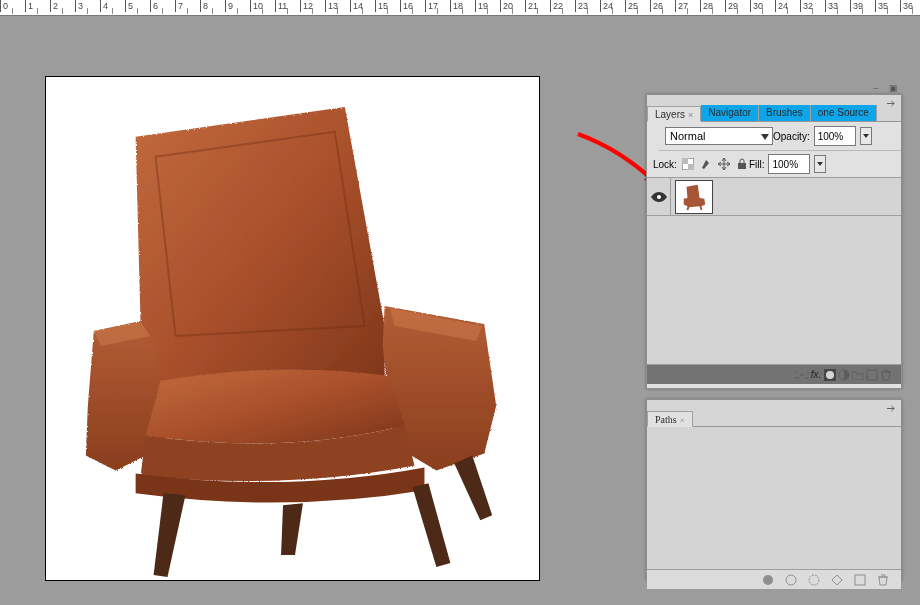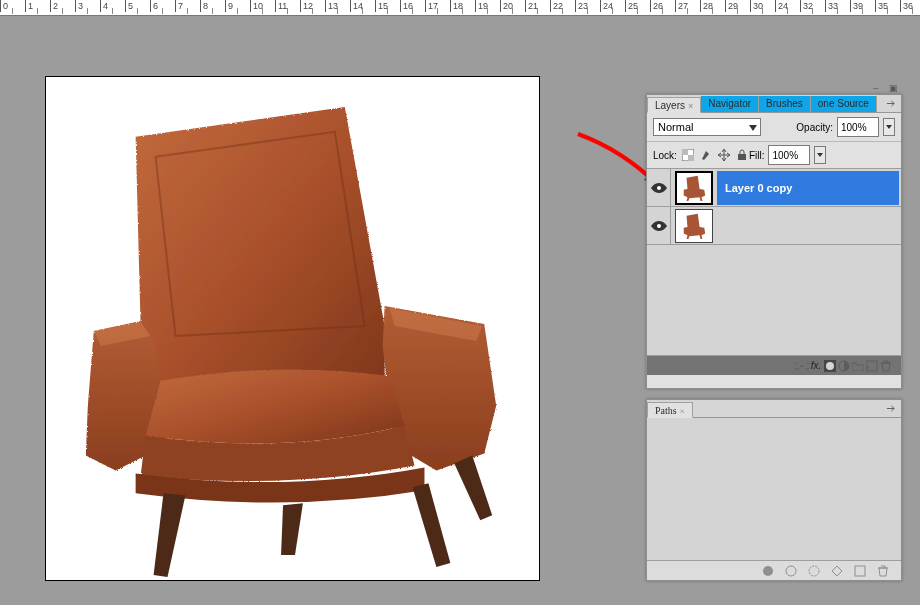--- a/index.html
+++ b/index.html
@@ -28,21 +28,21 @@
   
   .canvas-wrap{position:absolute;left:45px;top:76px;width:495px;height:505px;background:#fff;border:1px solid #000;}
   .chair-svg{width:100%;height:100%;}
 
   
   .panel{
     position:absolute; right:18px; width:256px;
     background:#e1e1e1; border:1px solid #8e8e8e; box-shadow:0 0 3px rgba(0,0,0,.3);
   }
   .panel-header{
-    height:18px; background:#d6d6d6; display:flex; align-items:flex-end;
+    height:27px; background:#d6d6d6; display:flex; align-items:flex-end;
     border-bottom:1px solid #969696; position:relative;
   }
   .panel-close{
     position:absolute; top:-14px; right:-2px; width:35px; height:14px;
     display:flex; align-items:center; justify-content:space-around;
     font-size:9px; color:#555;
   }
   .panel-close span{cursor:default;}
   .tab{
     padding:3px 7px 2px 7px; font-size:10px; color:#2b2b2b;
@@ -52,22 +52,23 @@
   .tabx{font-size:9px;margin-left:3px;color:#888;}
   .panel-menu{
     position:absolute; right:4px; top:2px; width:14px; height:12px;
     display:flex;align-items:center;justify-content:center;
   }
   .panel-menu svg{width:9px;height:9px;}
 
   
   .layers-panel{top:94px;height:295px;}
   .layers-ctl{
-    padding:4px 6px; display:flex; align-items:center; justify-content:space-between;
+    padding:4px 6px; display:flex; align-items:center; 
     border-bottom:1px solid #b8b8b8;
+    margin-left:12px;
   }
   .dropdown{
     display:flex;align-items:center;flex:1;max-width:108px;height:18px;
     border:1px solid #7a7a7a;background:#fff;padding:0 4px;position:relative;
   }
   .dropdown .dd-arrow{position:absolute;right:3px;top:6px;}
   .opacity-grp{display:flex;align-items:center;gap:4px;}
   .lbl-small{font-size:10px;}
   .pct-box{
     width:42px;height:20px;border:1px solid #7a7a7a;background:#fff;padding:0 3px;font-size:10px;display:flex;align-items:center;
@@ -391,34 +392,20 @@
       <div class="pct-box">100%</div>
       <div class="mini-arrow">
         <svg width="6" height="4" viewBox="0 0 6 4">
             <path d="M3 4 L0 0 H6 Z" fill="#333"></path>
           </svg>
       </div>
     </div>
   </div>
 
   <div class="layer-list" id="layer-list">
-      <div class="layer-row selected">
-        <div class="eye-cell">
-          <svg width="16" height="10" viewBox="0 0 16 10">
-            <path d="M8 0C3 0 0 5 0 5s3 5 8 5 8-5 8-5S13 0 8 0z" fill="#333"></path>
-            <circle cx="8" cy="5" r="2" fill="#fff"></circle>
-          </svg>
-        </div>
-        <div class="thumb-cell">
-          <svg viewBox="0 0 30 30">
-            <path d="M7 4 L19 2 L21 16 L26 17 L27 23 L23 25 L24 29 L22 29 L21 25 L10 26 L9 29 L7 29 L8 25 L4 23 L4 17 L8 16 Z" fill="#a85535"></path>
-          </svg>
-        </div>
-        <div class="layer-name">Layer 0 copy</div>
-      </div>
       <div class="layer-row">
         <div class="eye-cell">
           <svg width="16" height="10" viewBox="0 0 16 10">
             <path d="M8 0C3 0 0 5 0 5s3 5 8 5 8-5 8-5S13 0 8 0z" fill="#333"></path>
             <circle cx="8" cy="5" r="2" fill="#fff"></circle>
           </svg>
         </div>
         <div class="thumb-cell">
           <svg viewBox="0 0 30 30">
             <path d="M7 4 L19 2 L21 16 L26 17 L27 23 L23 25 L24 29 L22 29 L21 25 L10 26 L9 29 L7 29 L8 25 L4 23 L4 17 L8 16 Z" fill="#a85535"></path>

